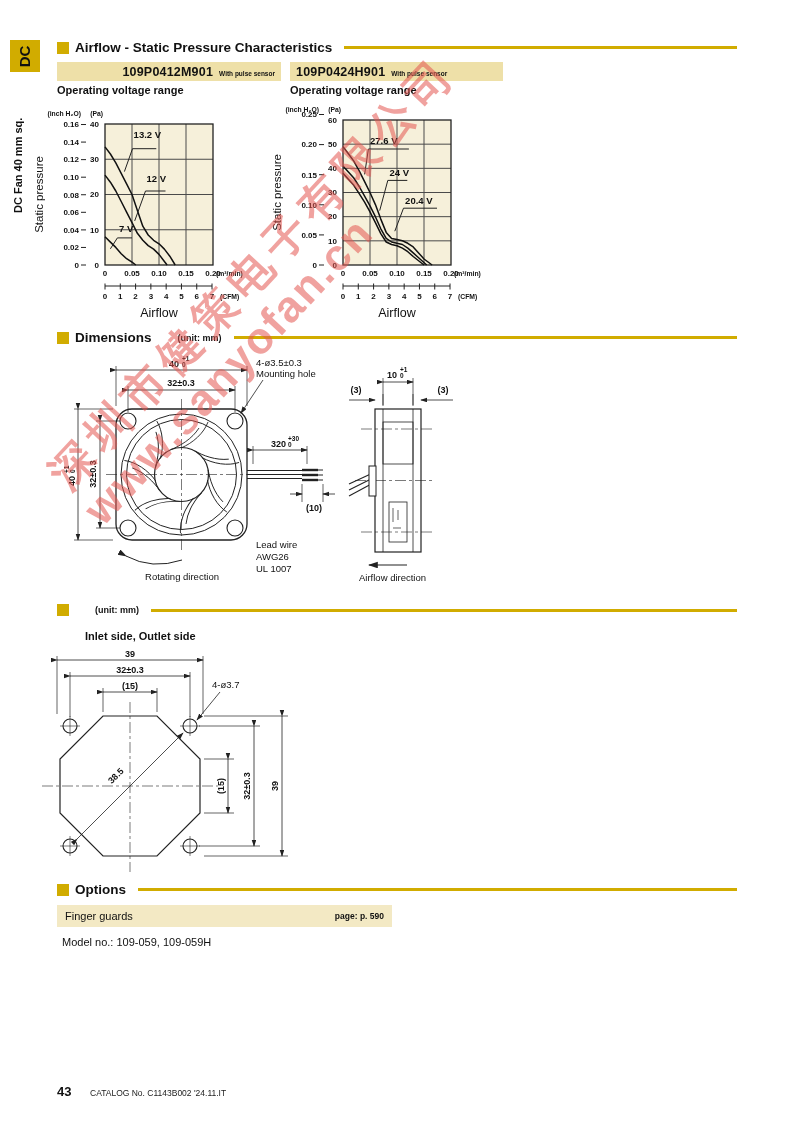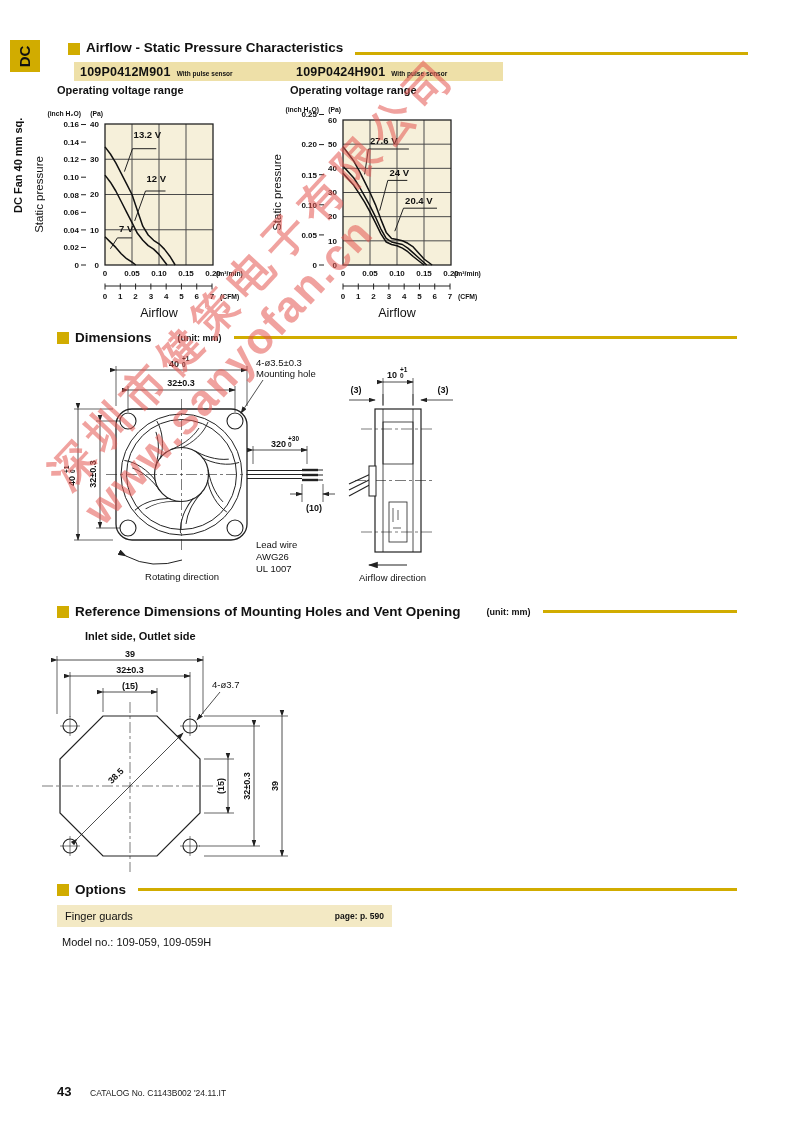--- a/index.html
+++ b/index.html
@@ -57,27 +57,27 @@
 <div class="page">
 
   <div class="dc-tab">
     <span>DC</span>
   </div>
   <div class="side-vert">DC Fan 40 mm sq.</div>
 
   <div class="wm wm1">深圳市健策电子有限公司</div>
   <div class="wm wm2">www.sanyofan.cn</div>
 
-  <div class="sec" style="left:68px;top:40px;width:680px;align-items:flex-end;">
+  <div class="sec" style="left:57px;top:40px;width:680px;">
     <span class="sq"></span>
     <h2>Airflow - Static Pressure Characteristics</h2>
     <span class="rule"></span>
   </div>
 
-  <div class="badge" style="left:74px;top:62px;width:224px;">
+  <div class="badge" style="left:57px;top:62px;width:224px;justify-content:flex-end;">
     <b>109P0412M901</b>
     <span class="bnote">With pulse sensor</span>
   </div>
   <div class="badge" style="left:290px;top:62px;width:213px;align-items:center;">
     <b>109P0424H901</b>
     <span class="bnote">With pulse sensor</span>
   </div>
   <div class="ovr" style="left:57px;top:84px;">Operating voltage range</div>
   <div class="ovr" style="left:290px;top:84px;">Operating voltage range</div>
 
@@ -387,21 +387,20 @@
     <line x1="108" y1="48" x2="76" y2="48" stroke="#222" stroke-width="0.8" marker-end="url(#arw)"></line>
     <line x1="38" y1="42" x2="38" y2="54" stroke="#222" stroke-width="0.7"></line>
     <line x1="68" y1="42" x2="68" y2="54" stroke="#222" stroke-width="0.7"></line>
 
     <line x1="62" y1="213" x2="24" y2="213" stroke="#222" stroke-width="1.1" marker-end="url(#arw)"></line>
     <text class="dtxt" x="14" y="229">Airflow direction</text>
   </svg>
 
   <div class="sec" style="left:57px;top:604px;width:680px;">
     <span class="sq"></span>
-    <h2>Reference Dimensions of Mounting Holes and Vent Opening</h2>
     <span class="unit">(unit: mm)</span>
     <span class="rule"></span>
   </div>
   <div class="lbl" style="left:85px;top:630px;font-weight:bold;">Inlet side, Outlet side</div>
 
   <svg style="left:40px;top:646px;" width="280" height="235" viewBox="0 0 280 235">
     <polygon points="63,70 117,70 160,113 160,167 117,210 63,210 20,167 20,113" fill="#fff" stroke="#222" stroke-width="1.2"></polygon>
 
     <g fill="none" stroke="#222" stroke-width="1.1">
       <circle cx="30" cy="80" r="7"></circle>

